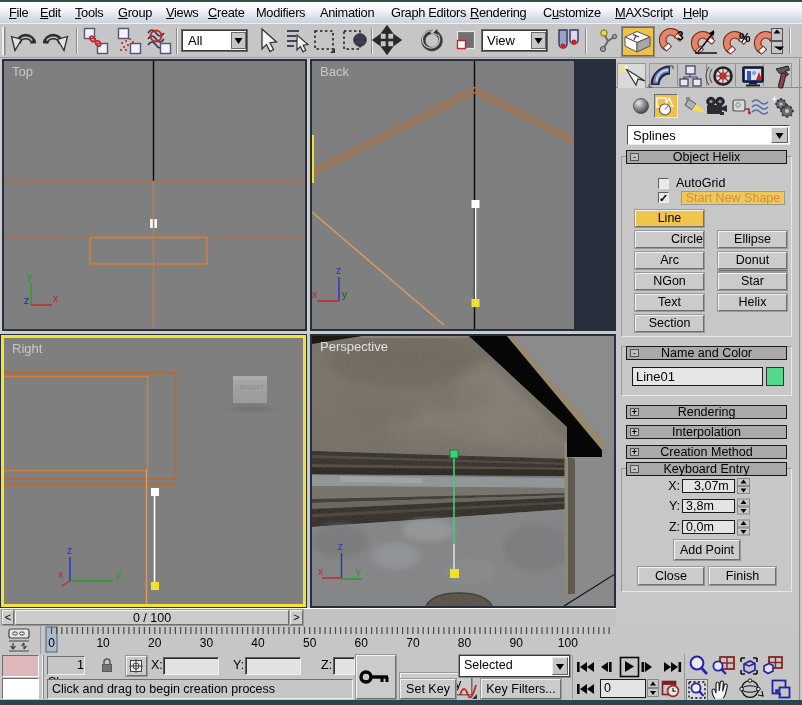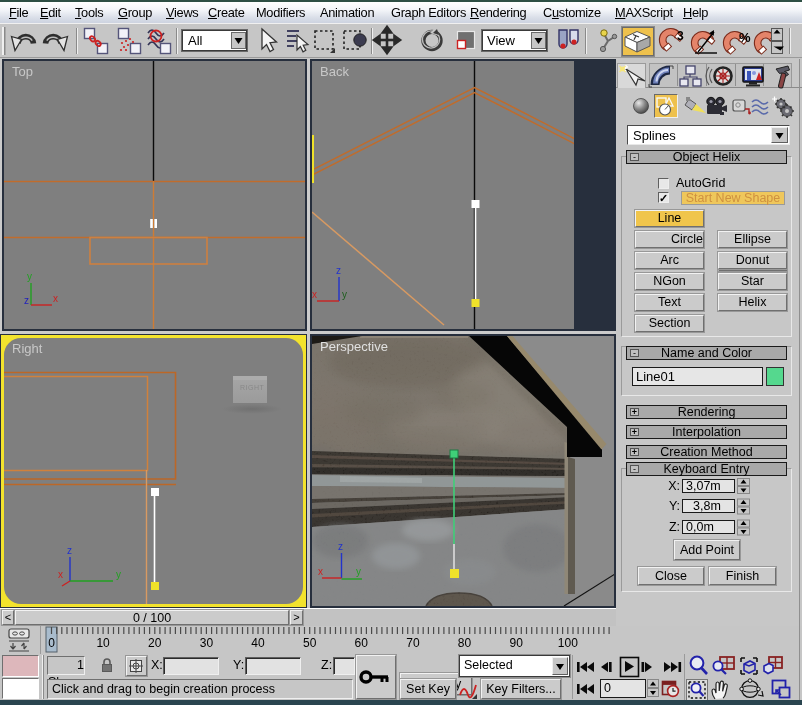--- a/index.html
+++ b/index.html
@@ -230,21 +230,21 @@
       <line x1="27" y1="240" x2="5" y2="240" stroke="#cc2222" stroke-width="1.4"></line>
       <text x="24" y="213" fill="#2233cc" font-size="10">z</text>
       <text x="0" y="237" fill="#cc2222" font-size="10">x</text>
       <text x="30" y="237" fill="#1e5e1e" font-size="10">y</text>
     </svg>
   </div>
 </div>
 
 <div class="abs" style="left:0;top:334px;width:307px;height:274px;background:#272f3d;">
   <div class="abs" style="left:1px;top:1px;width:305px;height:272px;background:#f3e32d;">
-    <div class="abs" id="vp-right" style="left:3px;top:3px;width:299px;height:266px;background:#7f7f7f;overflow:hidden;border-radius:17px;">
+    <div class="abs" id="vp-right" style="left:3px;top:3px;width:299px;height:266px;background:#7f7f7f;overflow:hidden;">
       <div class="abs vp-label" style="left:8px;top:3px;">Right</div>
 
       <div class="abs" style="left:205px;top:64px;width:86px;height:14px;background:radial-gradient(ellipse 50% 50% at 50% 50%, rgba(100,100,100,0.55) 0%, rgba(127,127,127,0) 70%);"></div>
       <div class="abs" style="left:229px;top:38px;width:34px;height:27px;background:linear-gradient(#a6a6a6,#9b9b9b);"></div>
       <div class="abs" style="left:229px;top:38px;width:34px;height:4px;background:#acacac;"></div>
       <div class="abs" style="left:236px;top:46px;font-size:7px;color:#888888;letter-spacing:0.5px;">RIGHT</div>
       <svg class="abs" width="299" height="266" style="left:0;top:0;">
         <polyline points="0,34.5 171.5,34.5 171.5,141 0,141" fill="none" stroke="#bc6727" stroke-width="1.6"></polyline>
         <polyline points="0,38.5 143.5,38.5 143.5,132.5 0,132.5" fill="none" stroke="#d0813c" stroke-width="1.5"></polyline>
         <line x1="0" y1="146.5" x2="172" y2="146.5" stroke="#bc6727" stroke-width="1.6"></line>
@@ -508,23 +508,23 @@
     <div class="abs" style="left:10px;top:386px;width:161px;height:14px;background:#a9a9a9;border:1px solid #1a1a1a;">
       <div class="abs" style="left:3px;top:2px;width:9px;height:8px;background:#c0c0c0;border:1px solid #555;font-size:9px;line-height:7px;text-align:center;font-weight:bold;">+</div>
       <div style="text-align:center;font-size:12.5px;margin-top:-1px;">Creation Method</div>
     </div>
     <div class="abs" style="left:5px;top:409px;width:171px;height:124px;border:1px solid;border-color:#9a9a9a #e8e8e8 #e8e8e8 #9a9a9a;"></div>
     <div class="abs" style="left:10px;top:403px;width:161px;height:14px;background:#a9a9a9;border:1px solid #1a1a1a;">
       <div class="abs" style="left:3px;top:2px;width:9px;height:8px;background:#c0c0c0;border:1px solid #555;font-size:9px;line-height:6px;text-align:center;">-</div>
       <div style="text-align:center;font-size:12.5px;margin-top:-1px;">Keyboard Entry</div>
     </div>
     <span class="abs" style="left:50px;top:420px;width:14px;text-align:right;">X:</span>
-    <div class="abs" style="left:66px;top:420px;width:53px;height:14px;background:#e4e4e4;border:1px solid #1a1a1a;font-size:12.5px;line-height:12px;padding-left:3px;">3,07m</div>
+    <div class="abs" style="left:66px;top:420px;width:53px;height:14px;background:#e4e4e4;border:1px solid #1a1a1a;font-size:12.5px;line-height:12px;padding-left:11px;">3,07m</div>
     <span class="abs" style="left:50px;top:440px;width:14px;text-align:right;">Y:</span>
-    <div class="abs" style="left:66px;top:440px;width:53px;height:14px;background:#e4e4e4;border:1px solid #1a1a1a;font-size:12.5px;line-height:12px;padding-left:10px;">3,8m</div>
+    <div class="abs" style="left:66px;top:440px;width:53px;height:14px;background:#e4e4e4;border:1px solid #1a1a1a;font-size:12.5px;line-height:12px;padding-left:3px;">3,8m</div>
     <span class="abs" style="left:50px;top:461px;width:14px;text-align:right;">Z:</span>
     <div class="abs" style="left:66px;top:461px;width:53px;height:14px;background:#e4e4e4;border:1px solid #1a1a1a;font-size:12.5px;line-height:12px;padding-left:3px;">0,0m</div>
     <svg class="abs" width="14" height="76" style="left:121px;top:419px;">
       <g>
         <rect x="0.5" y="0.5" width="12" height="7" fill="#c6c6c6" stroke="#888" stroke-width="1"></rect>
         <path d="M3.5,5.5 h6 l-3,-4 z" fill="#000"></path>
         <rect x="0.5" y="8.5" width="12" height="7" fill="#c6c6c6" stroke="#888" stroke-width="1"></rect>
         <path d="M3.5,10.5 h6 l-3,4 z" fill="#000"></path>
       </g>
       <g transform="translate(0,20.5)">

